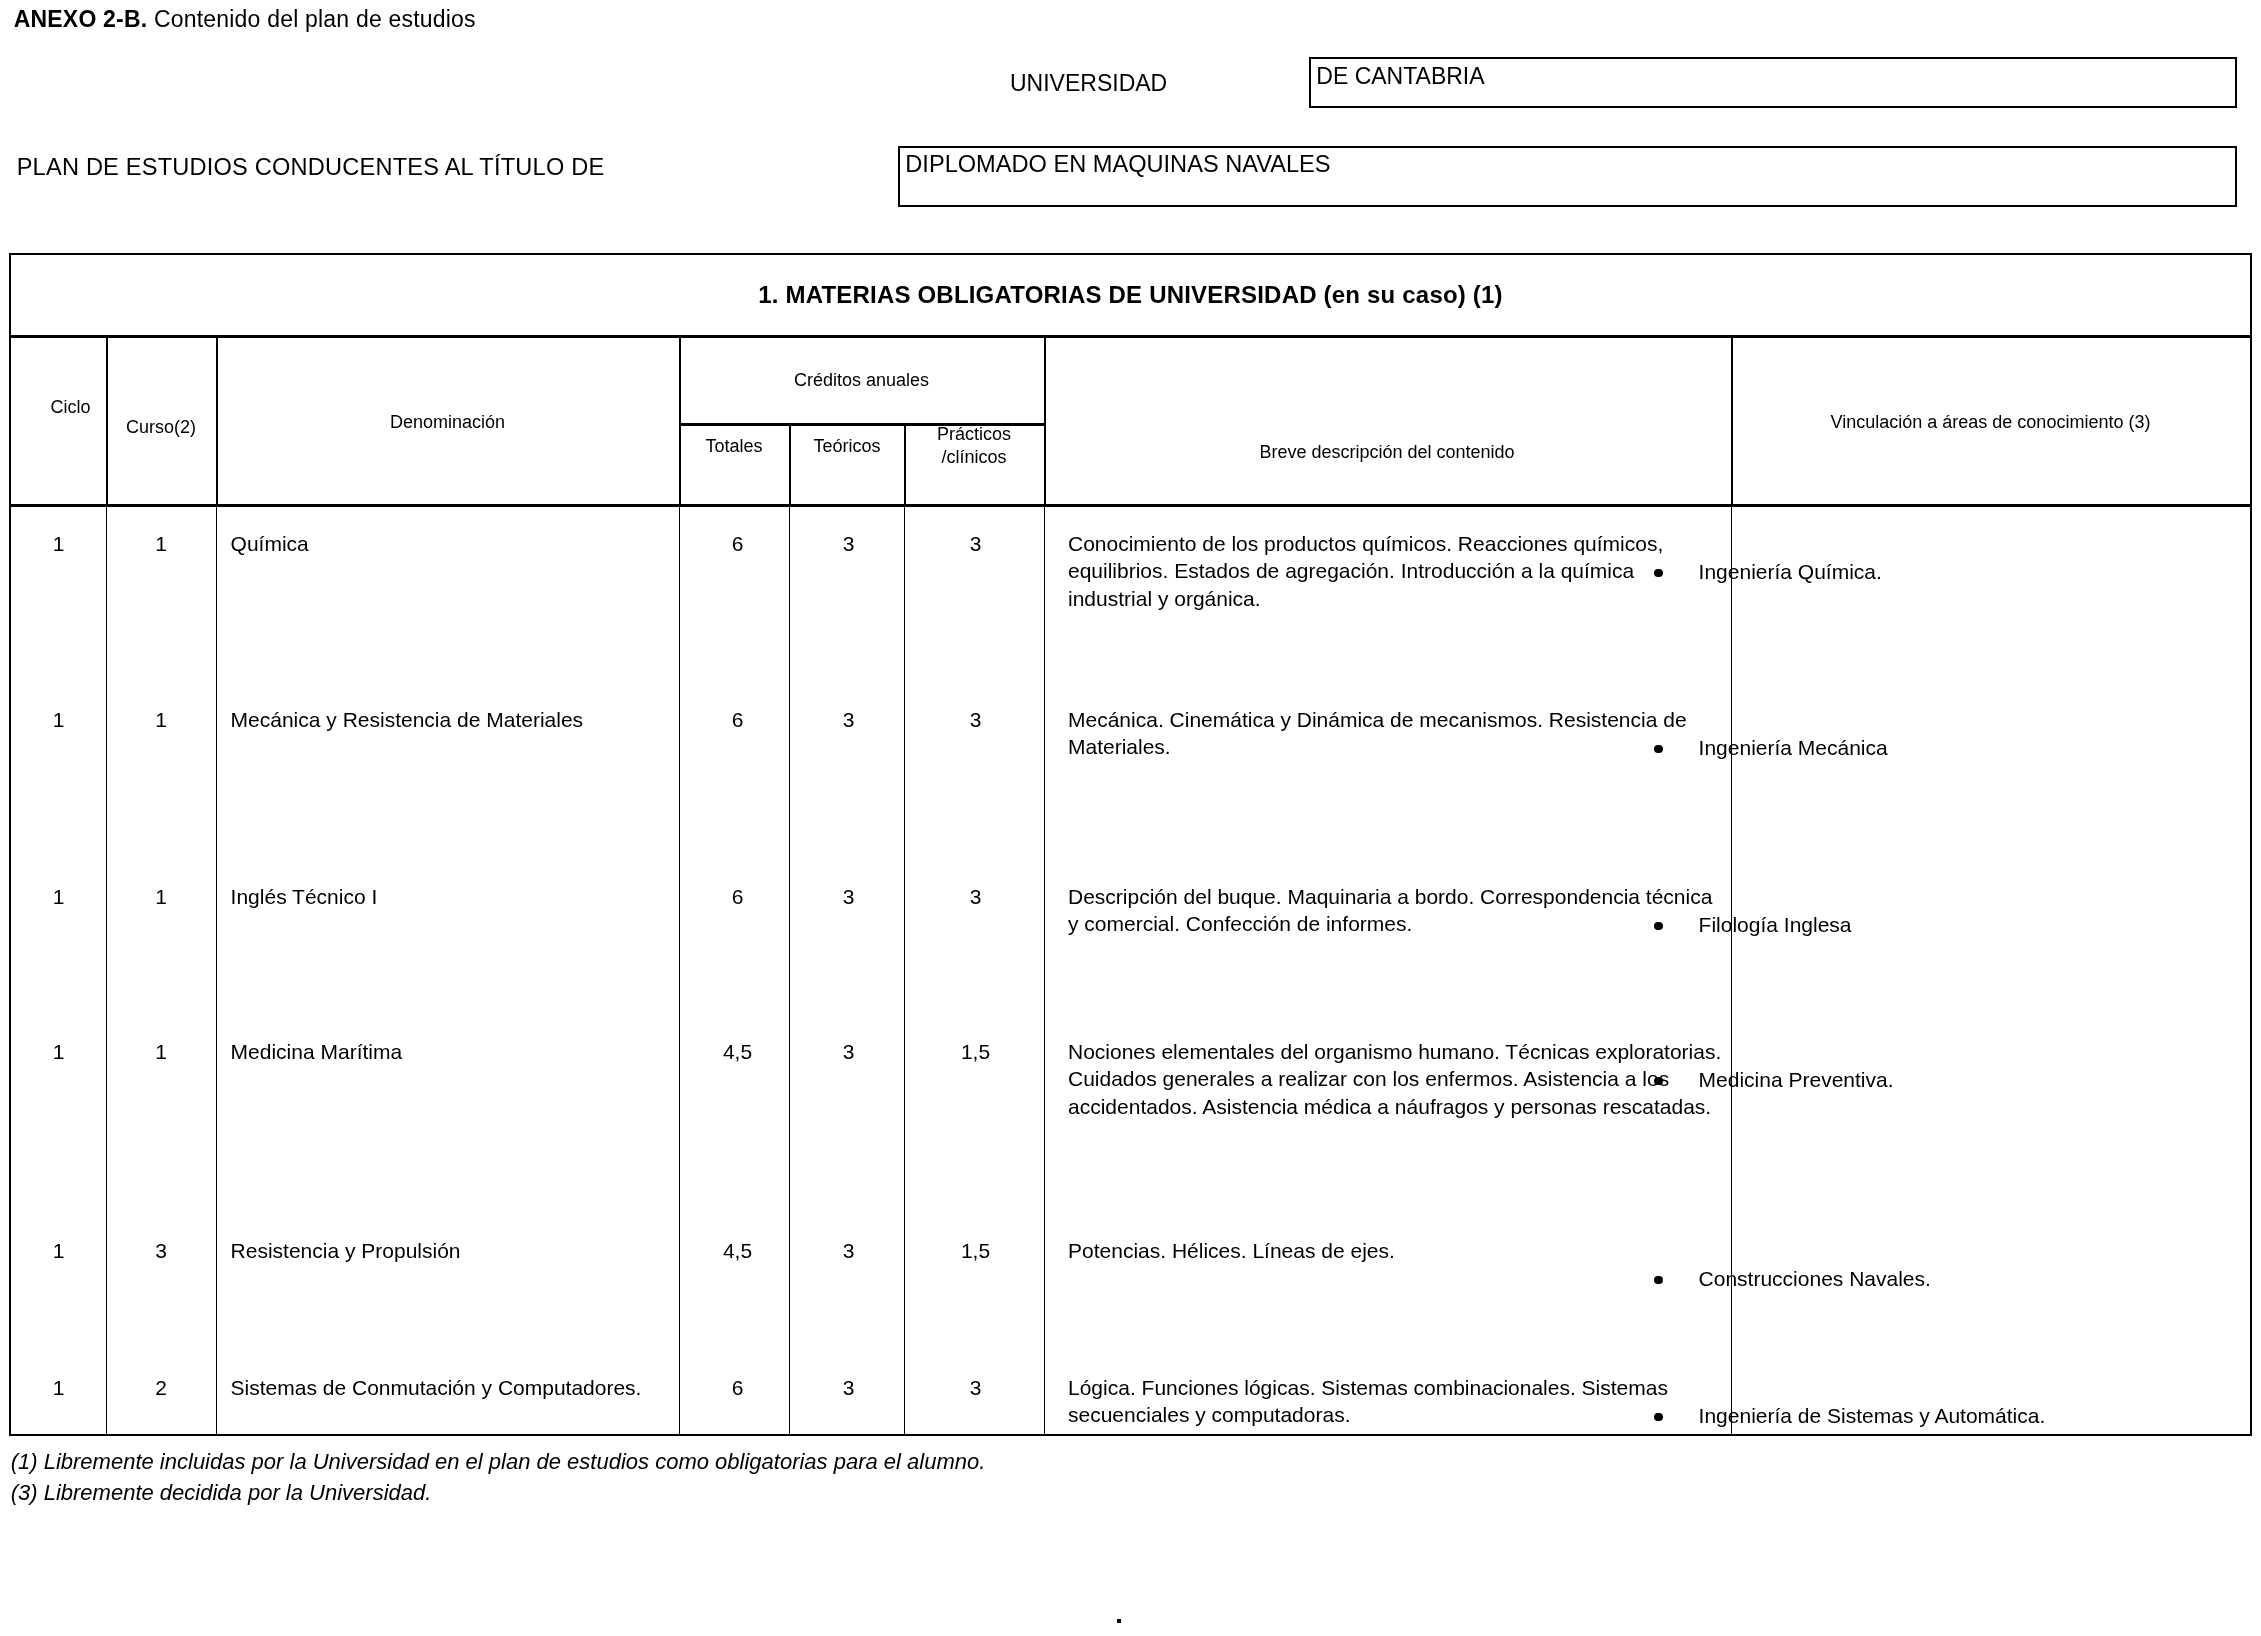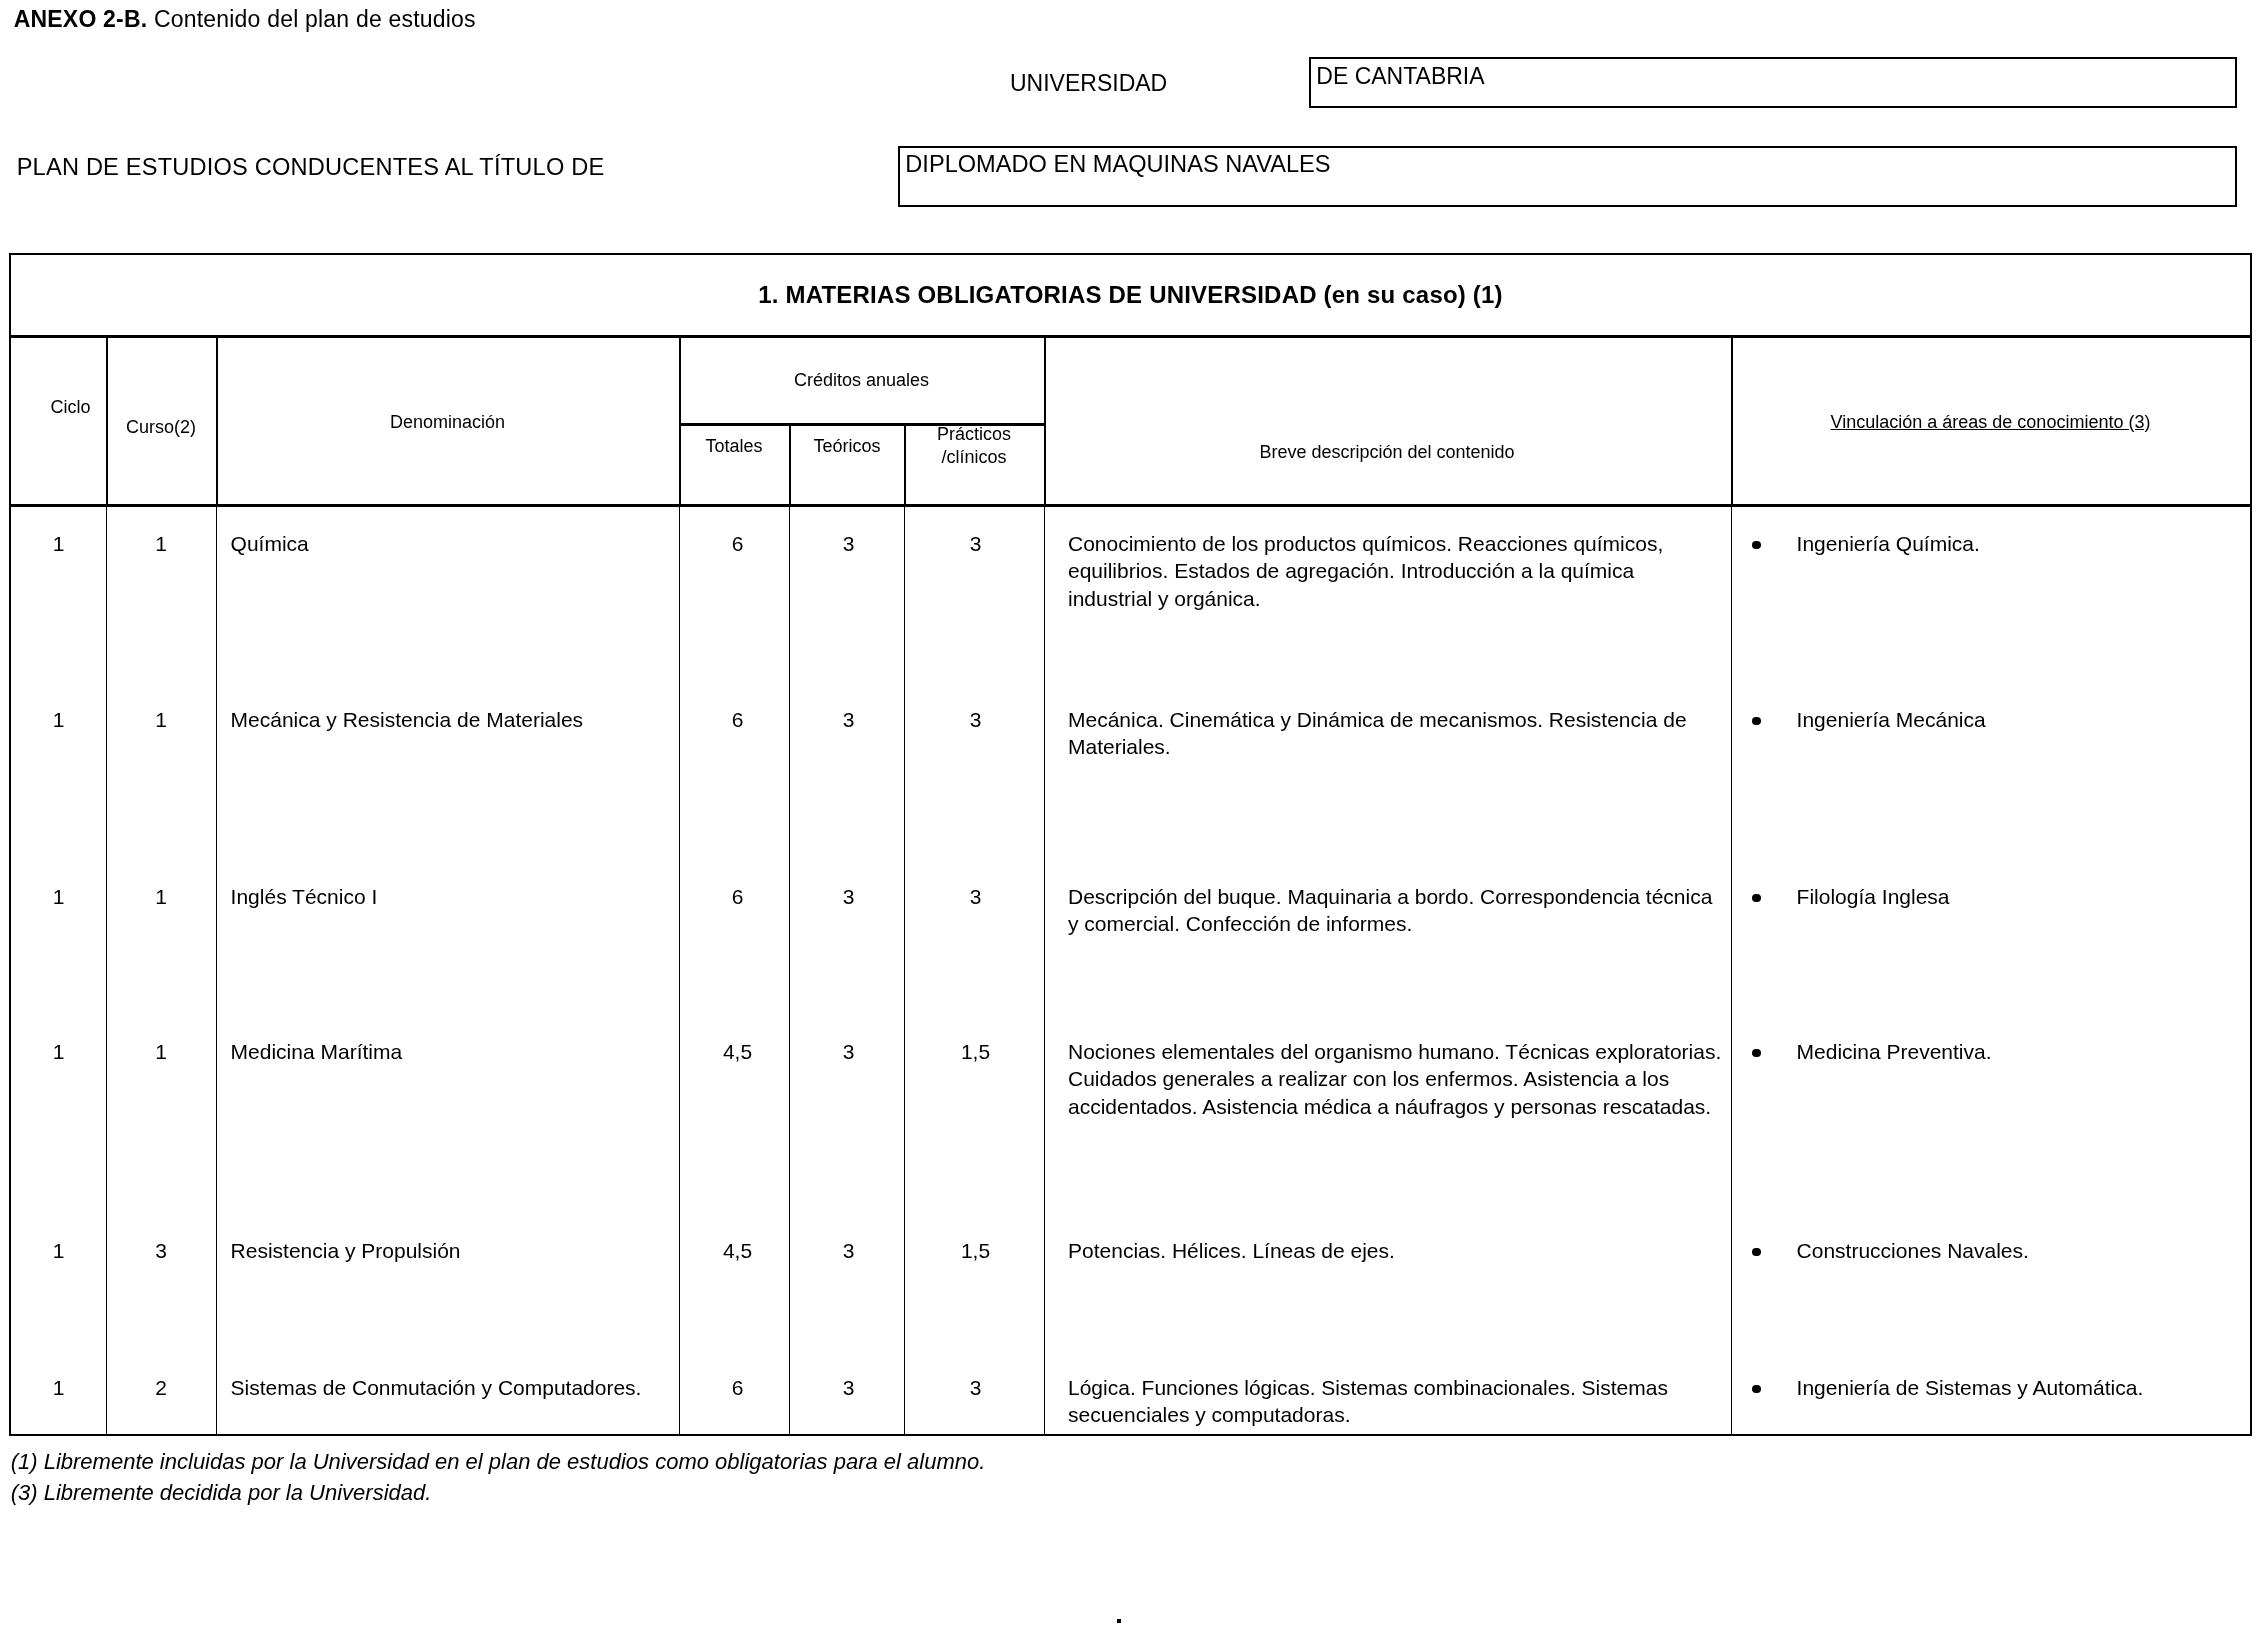--- a/index.html
+++ b/index.html
@@ -177,21 +177,21 @@
   .cell.center {
     text-align: center;
   }
   .c-ciclo   { left: 0px;    width: 95px; }
   .c-curso   { left: 95px;  width: 110px; }
   .c-denom   { left: 212px;  width: 457px; padding-left: 7.6px; }
   .c-tot     { left: 673px;  width: 107px; }
   .c-teo     { left: 781px; width: 113px; }
   .c-pra     { left: 896px; width: 137px; }
   .c-desc    { left: 1051px; width: 662px; padding-left: 6px; }
-  .c-vinc    { left: 1729px; width: 507px; padding-left: 7.6px; }
+  .c-vinc    { left: 1631px; width: 507px; padding-left: 7.6px; margin-top: 28px; }
 
   .bullet-item {
     position: relative;
     padding-left: 49px;
   }
   .bullet-item::before {
     content: "";
     position: absolute;
     left: 4.6px;
     top: 10.7px;
@@ -269,21 +269,21 @@
 
     <div class="hcell" style="left:668px; top:85px; width:110px; height:84px; align-items:flex-start; padding-top:12px;">Totales</div>
     <div class="hcell" style="left:778px; top:85px; width:116px; height:84px; align-items:flex-start; padding-top:12px;">Teóricos</div>
     <div class="hcell" style="left:893px; top:85px; width:140px; height:84px; flex-direction:column; align-items:center; justify-content:flex-start; ">
       <span>Prácticos</span>
       <span>/clínicos</span>
     </div>
 
     <div class="hcell" style="left:1033px; top:0; width:686px; height:169px;margin-top:30px;">Breve descripción del  contenido</div>
 
-    <div class="hcell" style="left:1720px; top:0; width:519px; height:169px;text-decoration:underline;">Vinculación a áreas de conocimiento (3)</div>
+    <div class="hcell" style="left:1720px; top:0; width:519px; height:169px;">Vinculación a áreas de conocimiento (3)</div>
   </div>
 
   <div class="body-area">
     <div class="col-line" style="left:95px;"></div>
     <div class="col-line" style="left:205px;"></div>
     <div class="col-line" style="left:668px;"></div>
     <div class="col-line" style="left:778px;"></div>
     <div class="col-line" style="left:893px;"></div>
     <div class="col-line" style="left:1033px;"></div>
     <div class="col-line" style="left:1720px;"></div>

